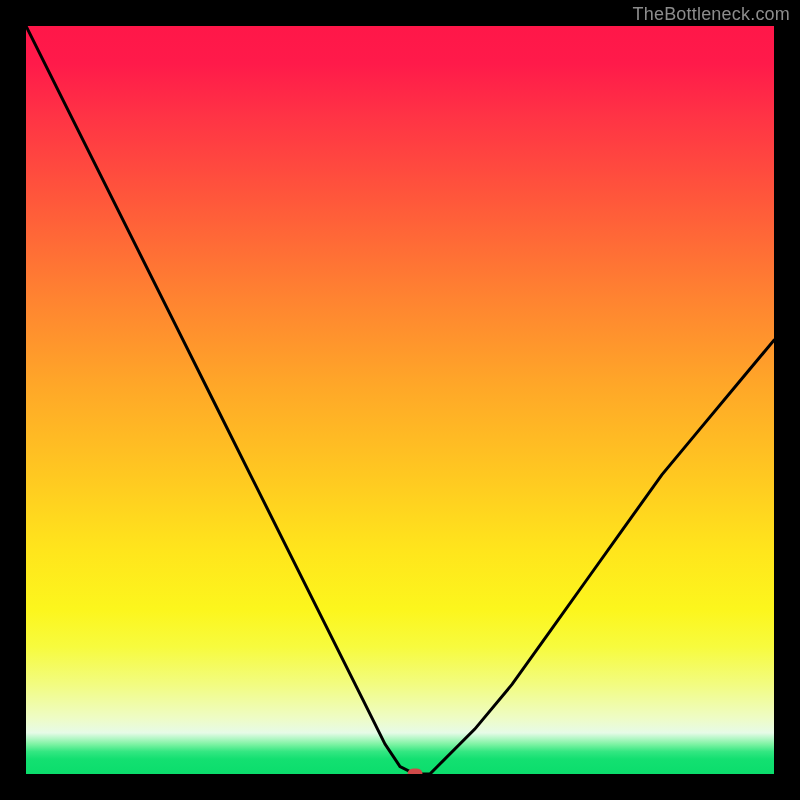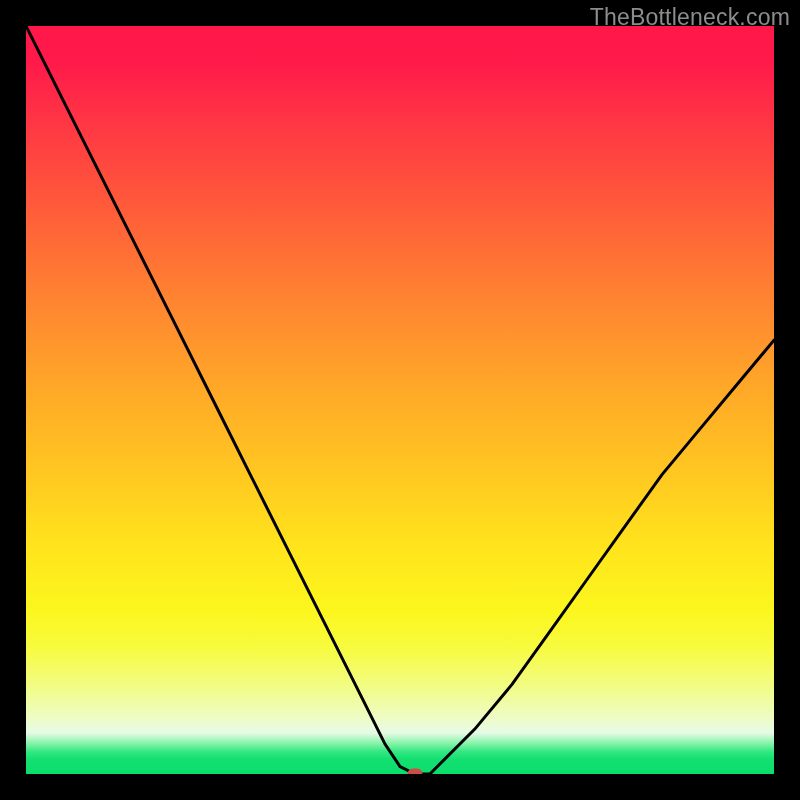--- a/index.html
+++ b/index.html
@@ -63,21 +63,21 @@
     height: 11px;
     background: #cf4a49;
     border-radius: 7px;
     transform: translate(-50%, -50%);
   }
   .watermark {
     position: absolute;
     top: 4px;
     right: 10px;
     color: #8c8c8c;
-    font-size: 23px;
+    font-size: 18px;
     font-weight: 500;
     letter-spacing: 0.2px;
   }
 </style>
 </head>
 <body>
 
 <div class="frame">
   <div class="plot-area">
     <div class="gradient"></div>

